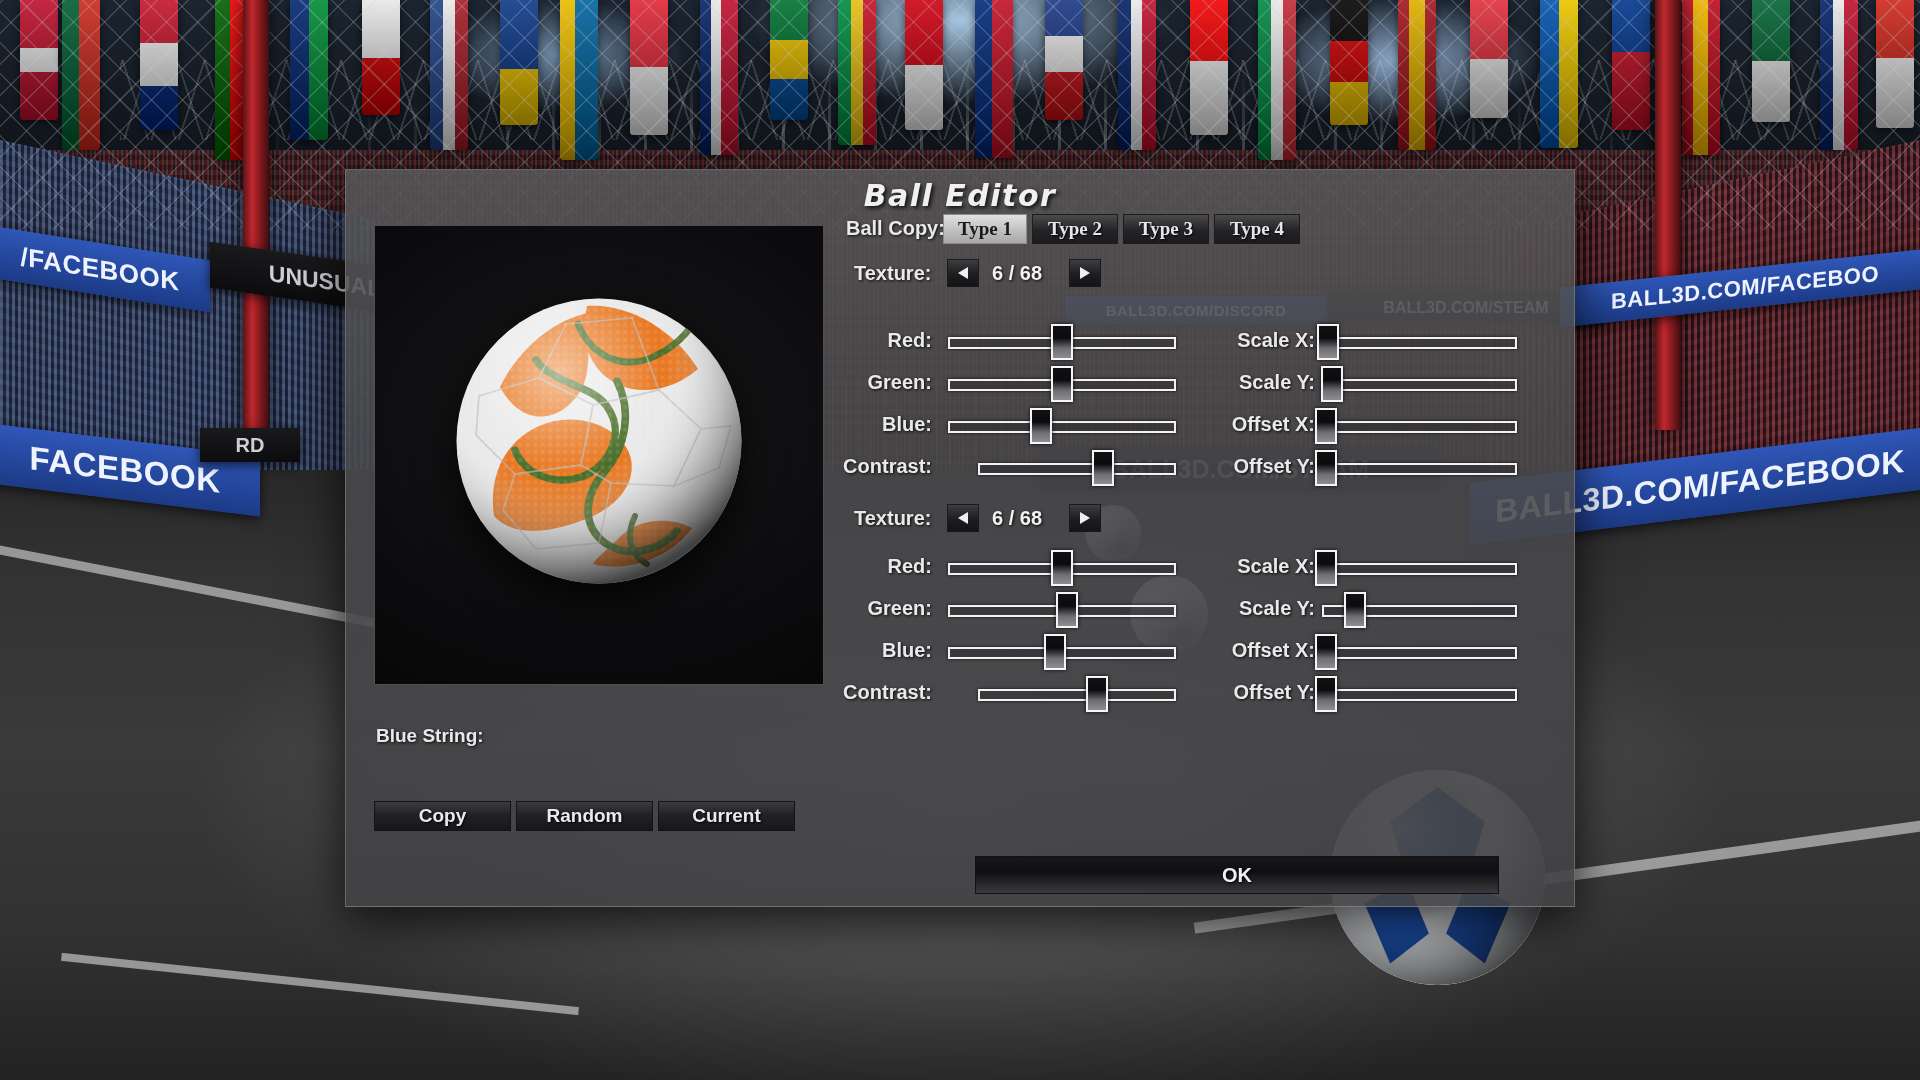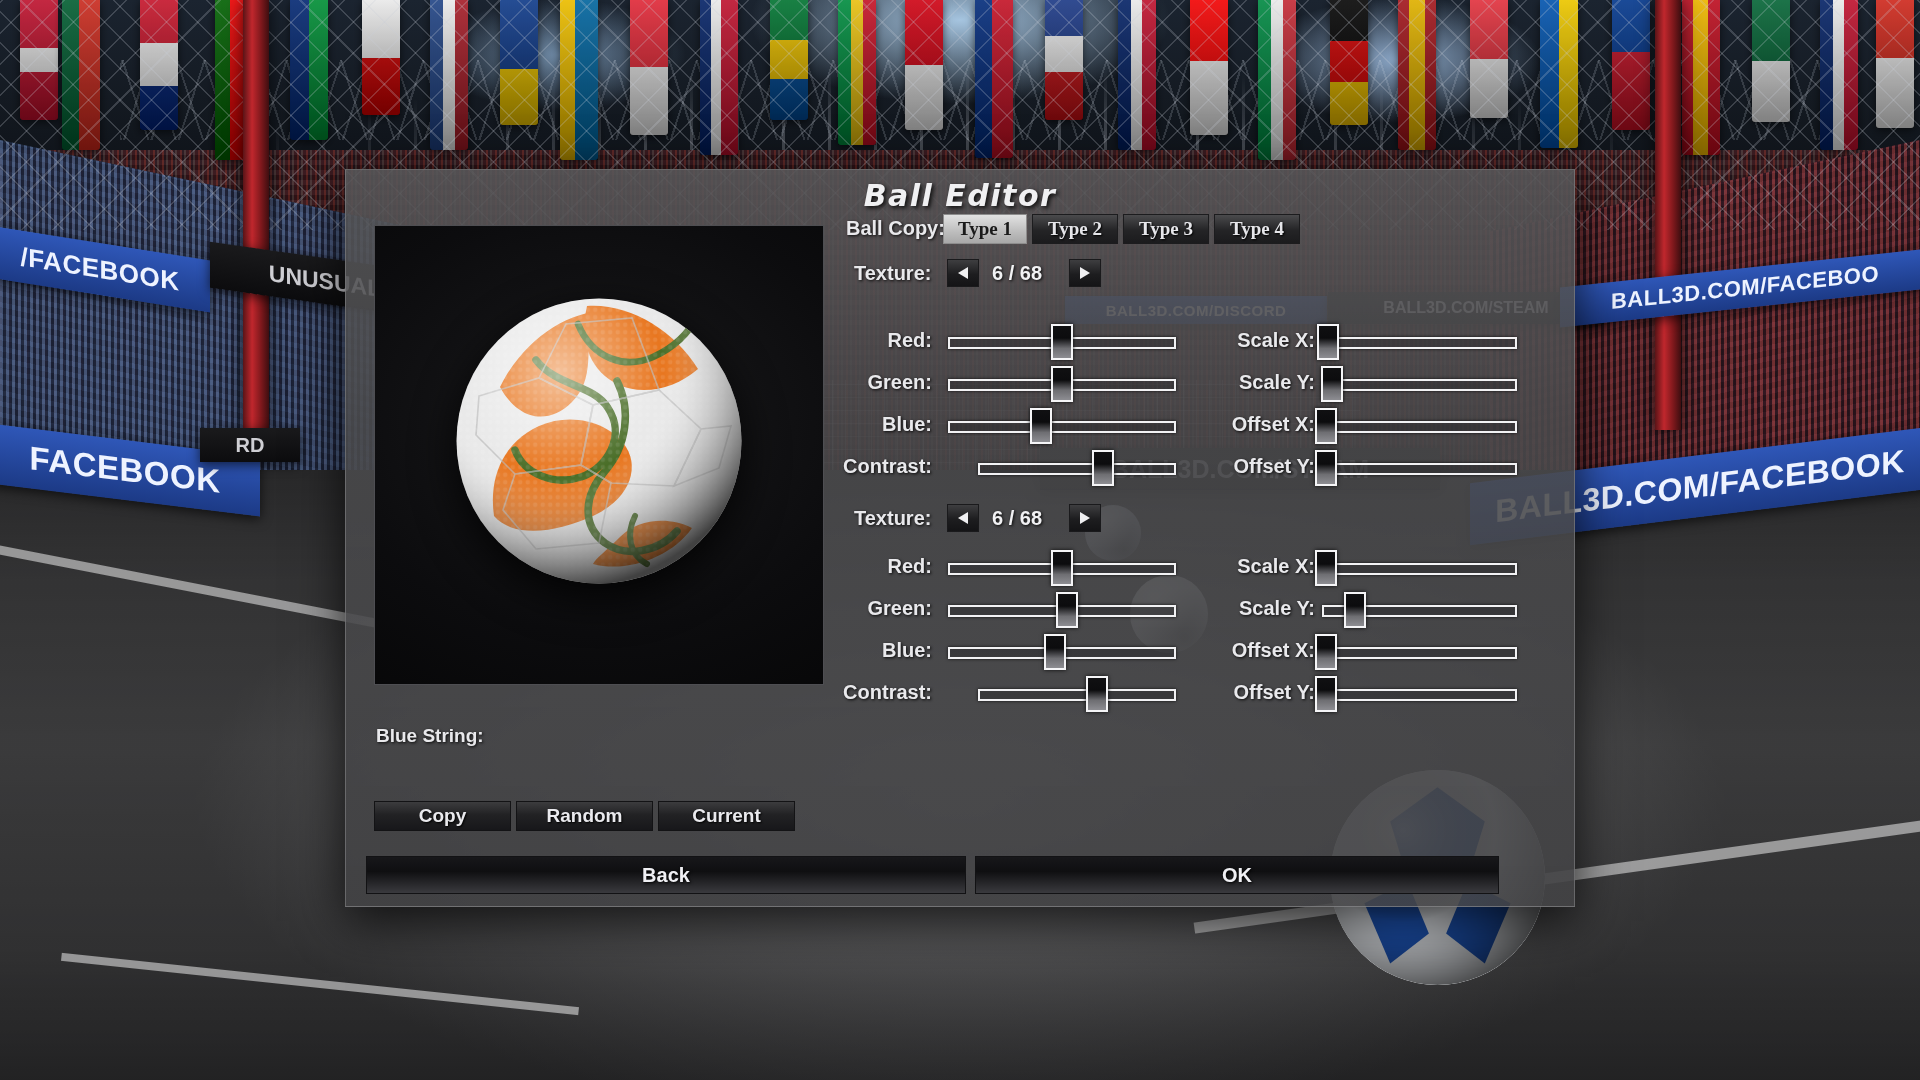--- a/index.html
+++ b/index.html
@@ -528,16 +528,15 @@
       <div class="track"></div>
       <div class="thumb" style="left: 2%;"></div>
     </div>
 
   <div class="strlabel" style="left:30px; top:555px;">Blue String:</div>
 
   <div class="smallbtn" style="left:28px;  top:631px; width:137px;text-align:center;">Copy</div>
   <div class="smallbtn" style="left:170px; top:631px; width:137px;">Random</div>
   <div class="smallbtn" style="left:312px; top:631px; width:137px;">Current</div>
 
-  <div class="bigbtn" style="left:20px;  top:686px; width:600px;">Back</div>
   <div class="bigbtn" style="left:629px; top:686px; width:524px;">OK</div>
 
 </div>
 
 </body></html>

